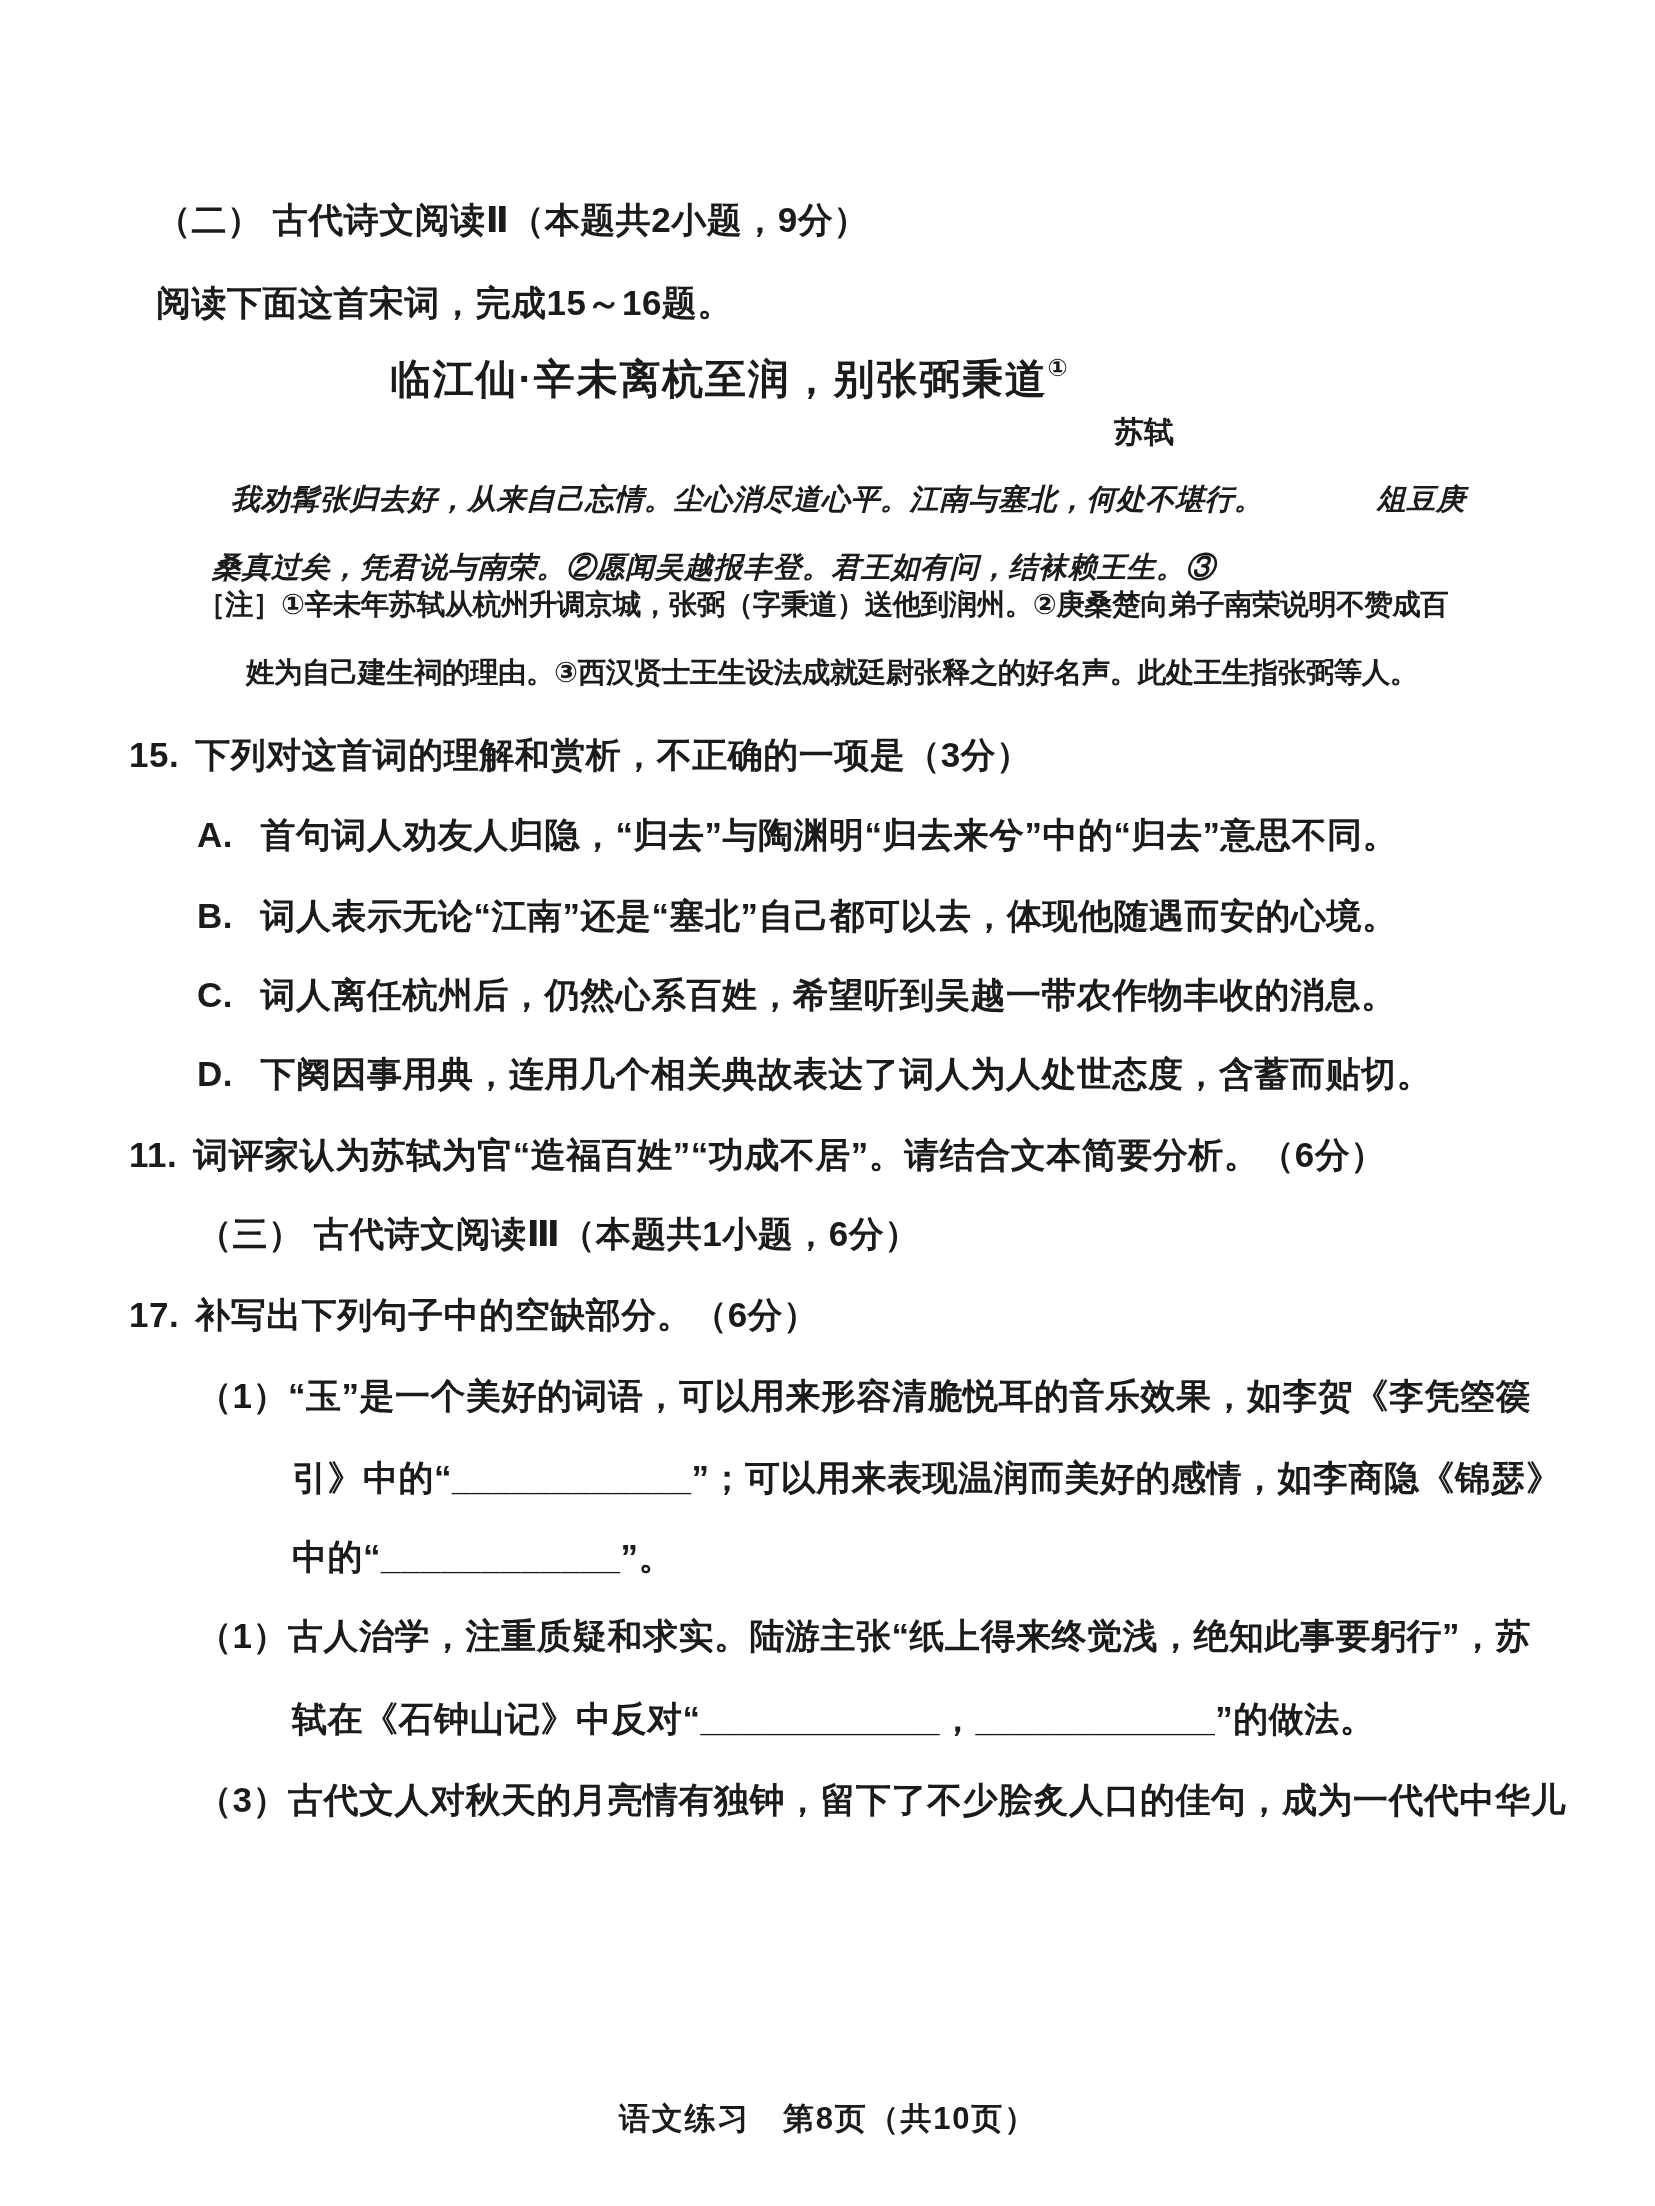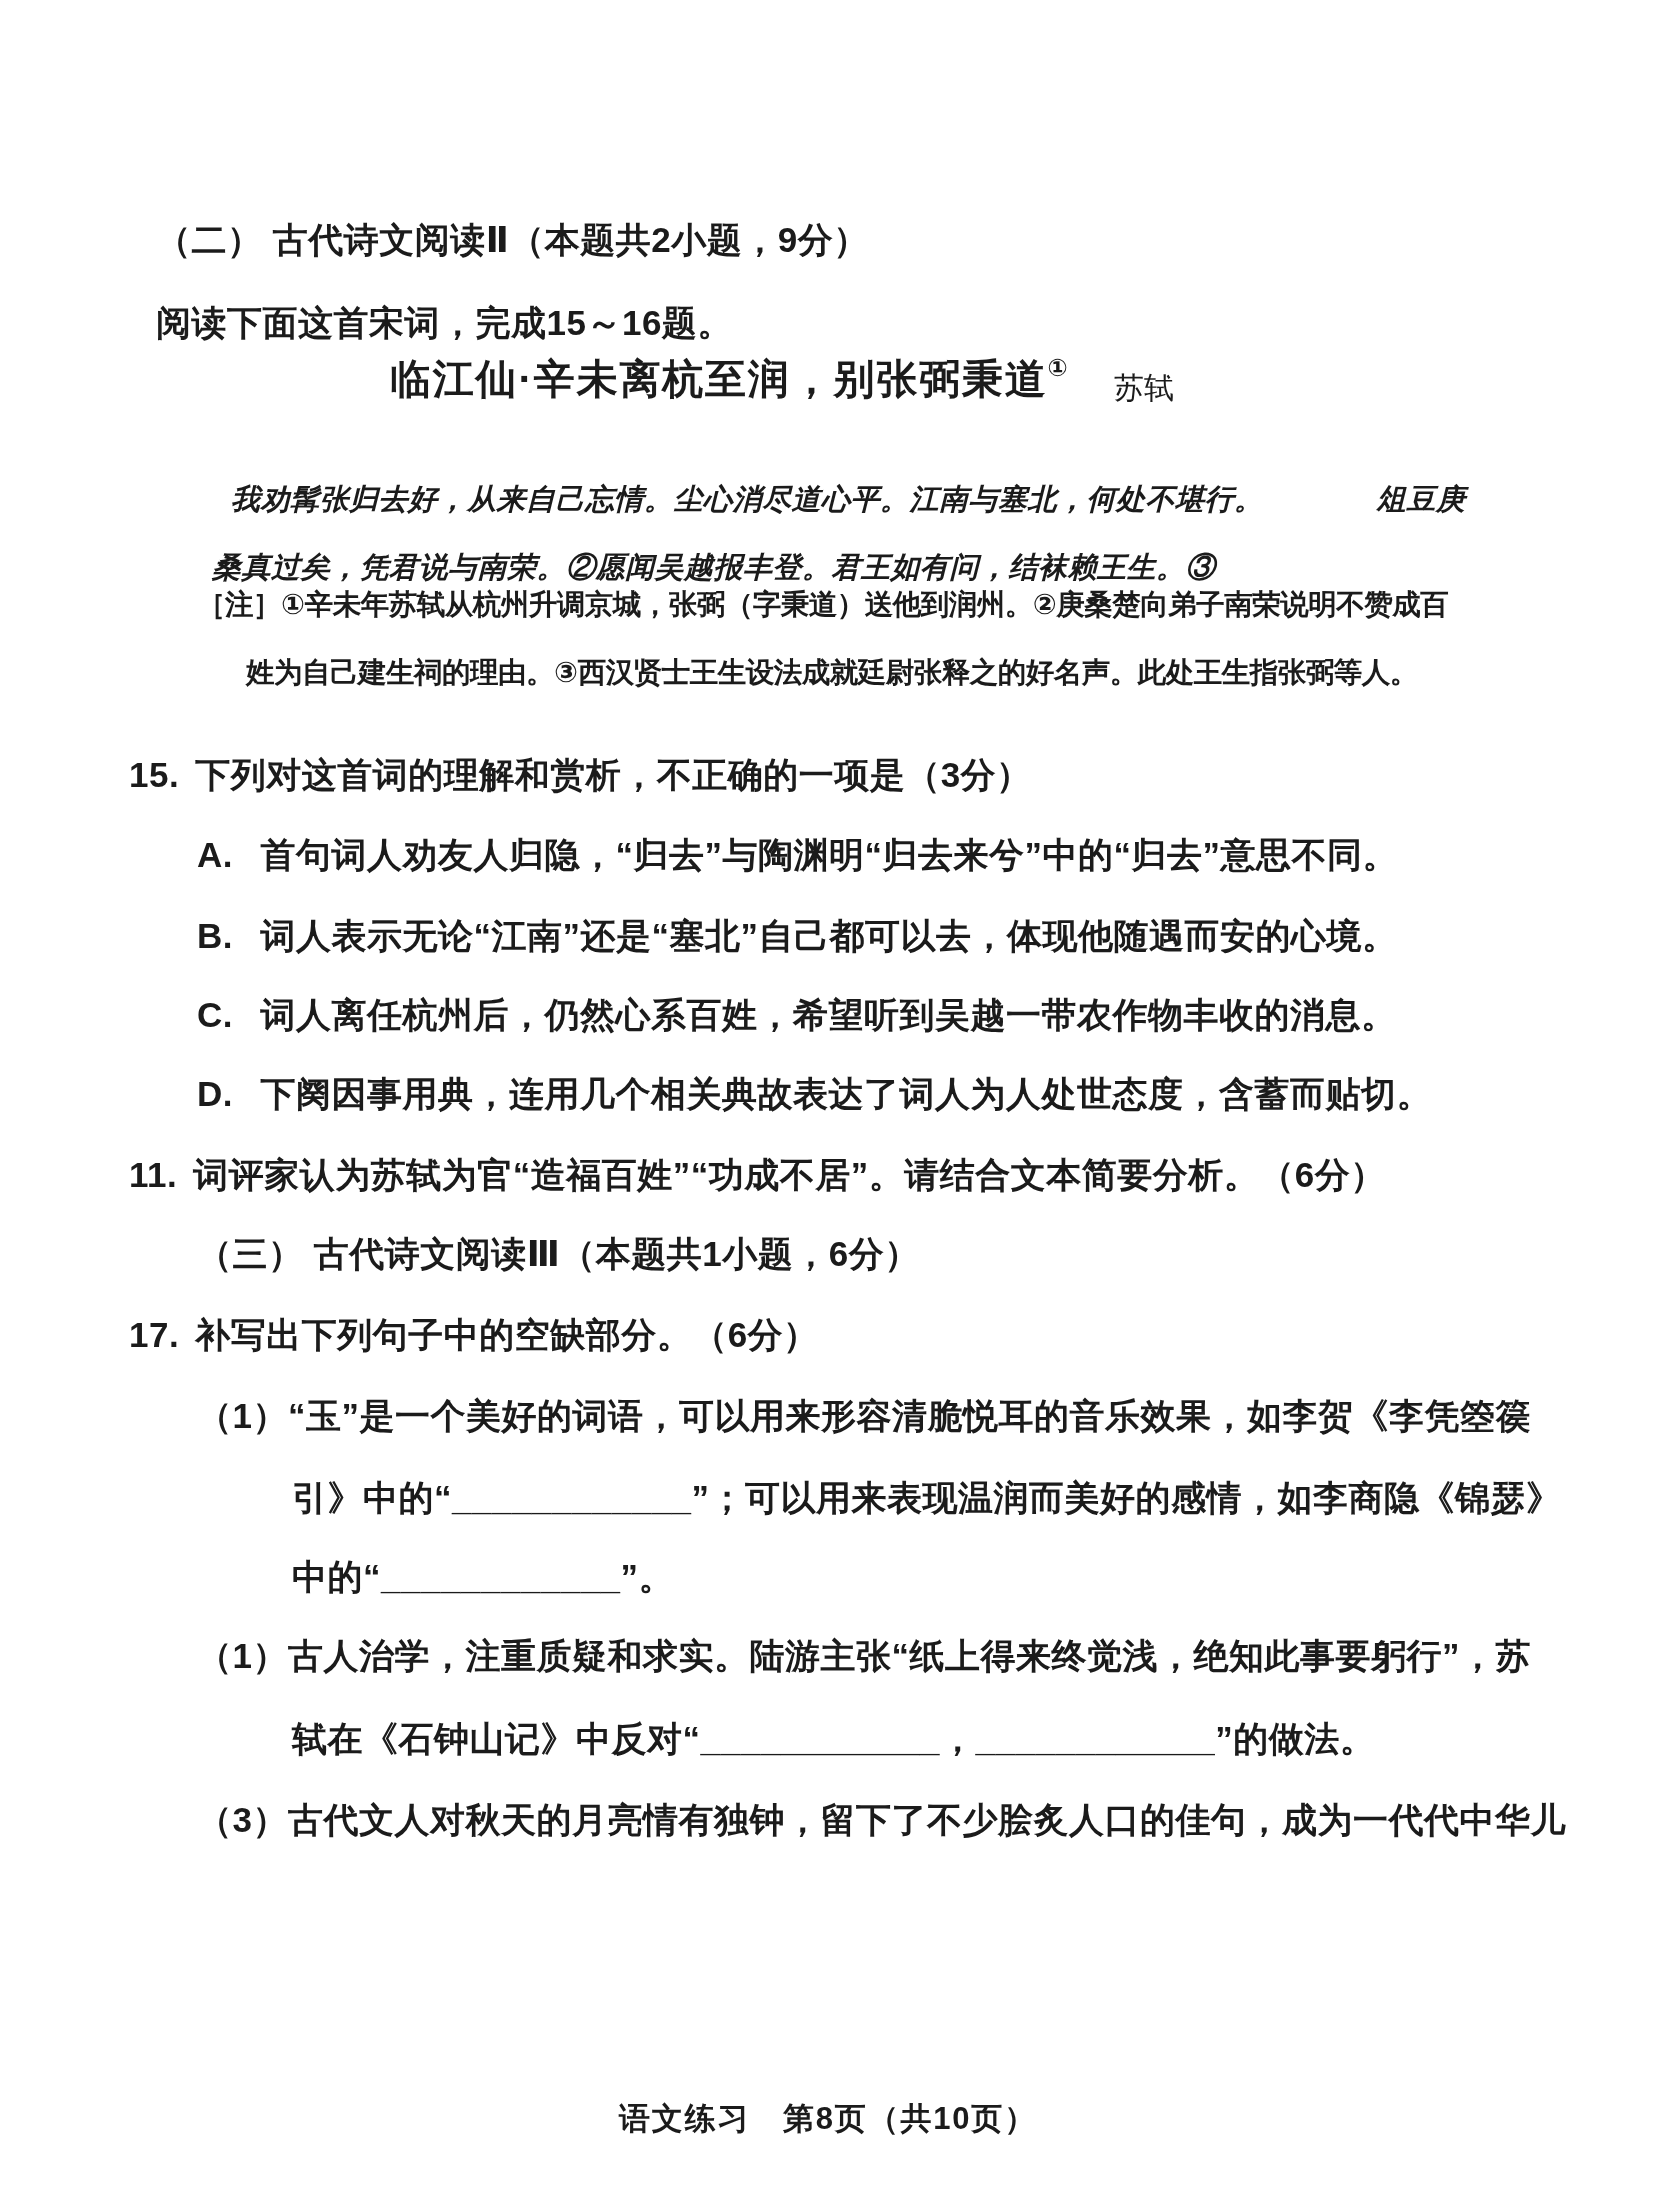--- a/index.html
+++ b/index.html
@@ -14,35 +14,35 @@
   }
   .line {
     position: absolute;
     white-space: nowrap;
     line-height: 1.15;
   }
   .h {
     font-size: 35px;
     font-weight: 700;
     letter-spacing: 0.5px;
-    margin-top: 20px;
   }
   .title {
     font-size: 41px;
     font-weight: 800;
     letter-spacing: 1.8px;
   }
   .mark {
     font-size: 24px;
     font-weight: 700;
     vertical-align: 16.5px;
   }
   .author {
     font-size: 30px;
-    font-weight: 400;
+    font-weight: 700;
+    margin-top: 44px;
   }
   .poem {
     font-family: "DejaVu Serif", "Liberation Serif", serif;
     font-style: italic;
     font-weight: 700;
     font-size: 29px;
     letter-spacing: 0.5px;
     margin-top: 40px;
   }
   .note {

